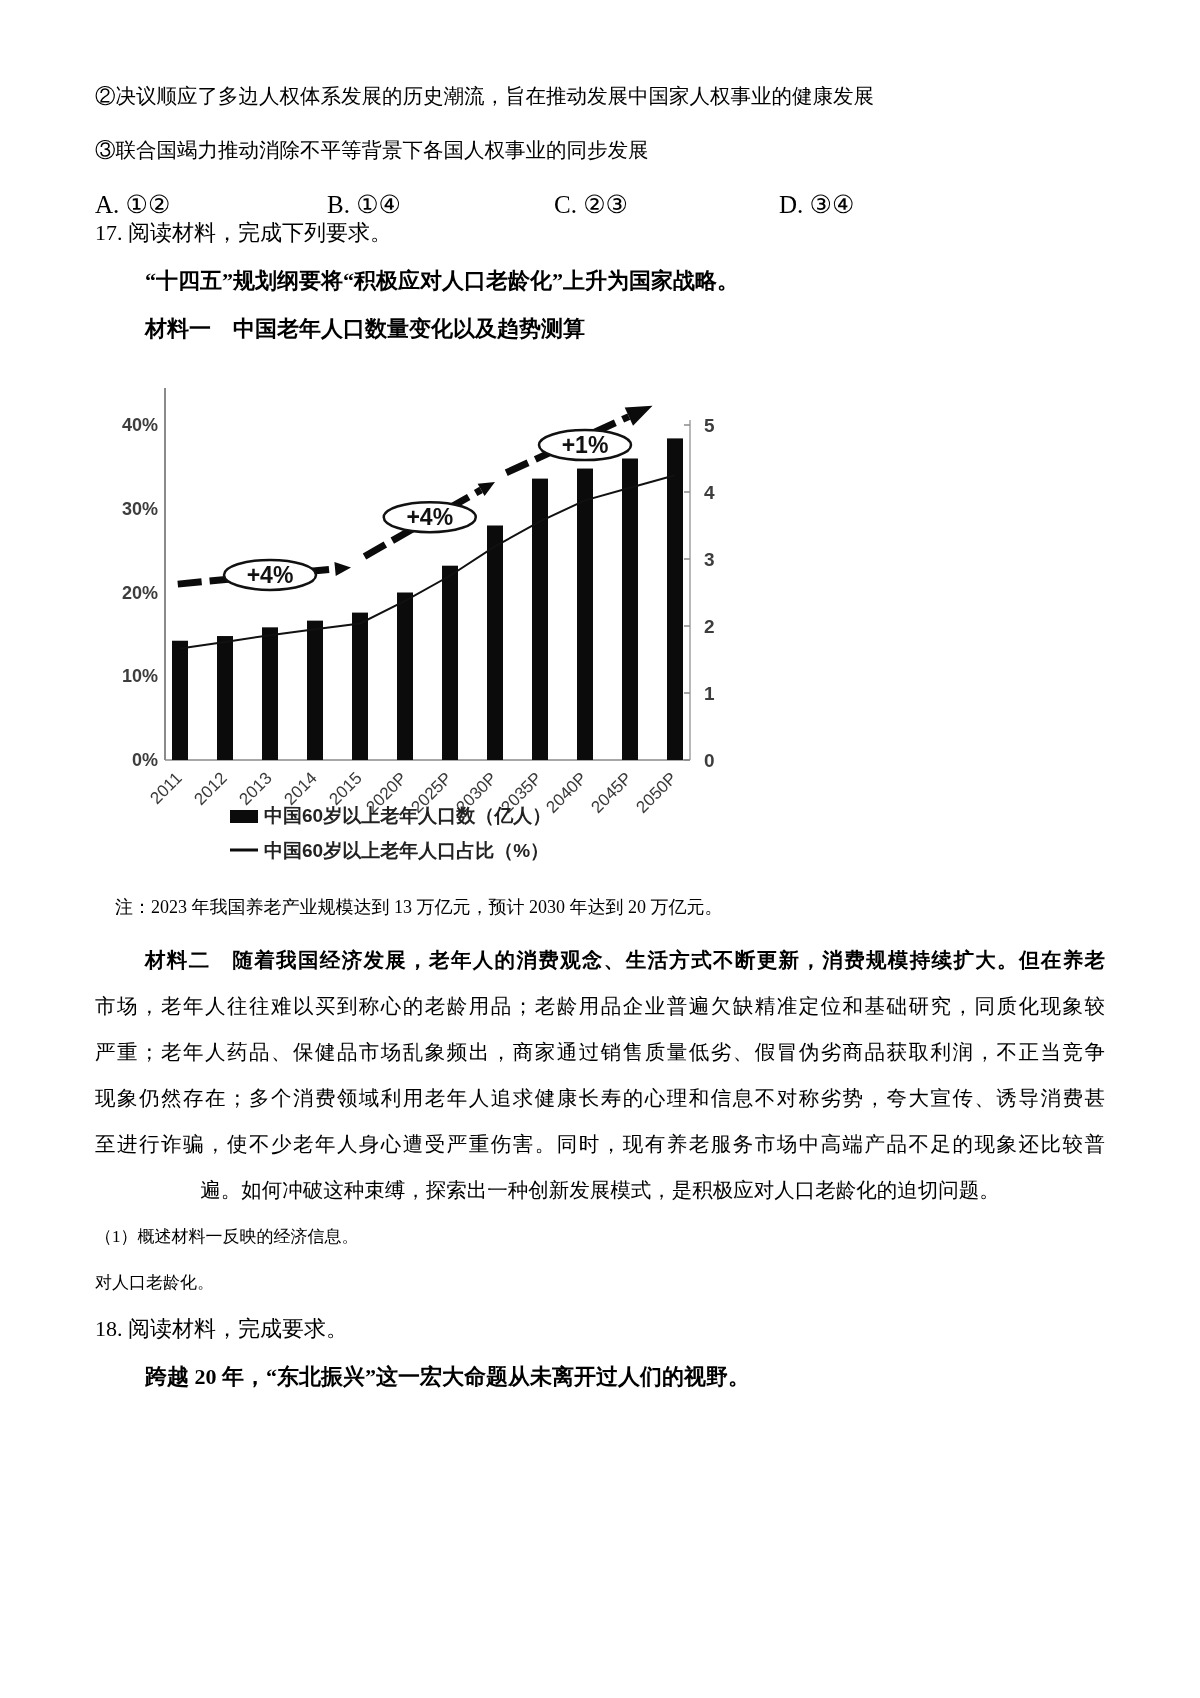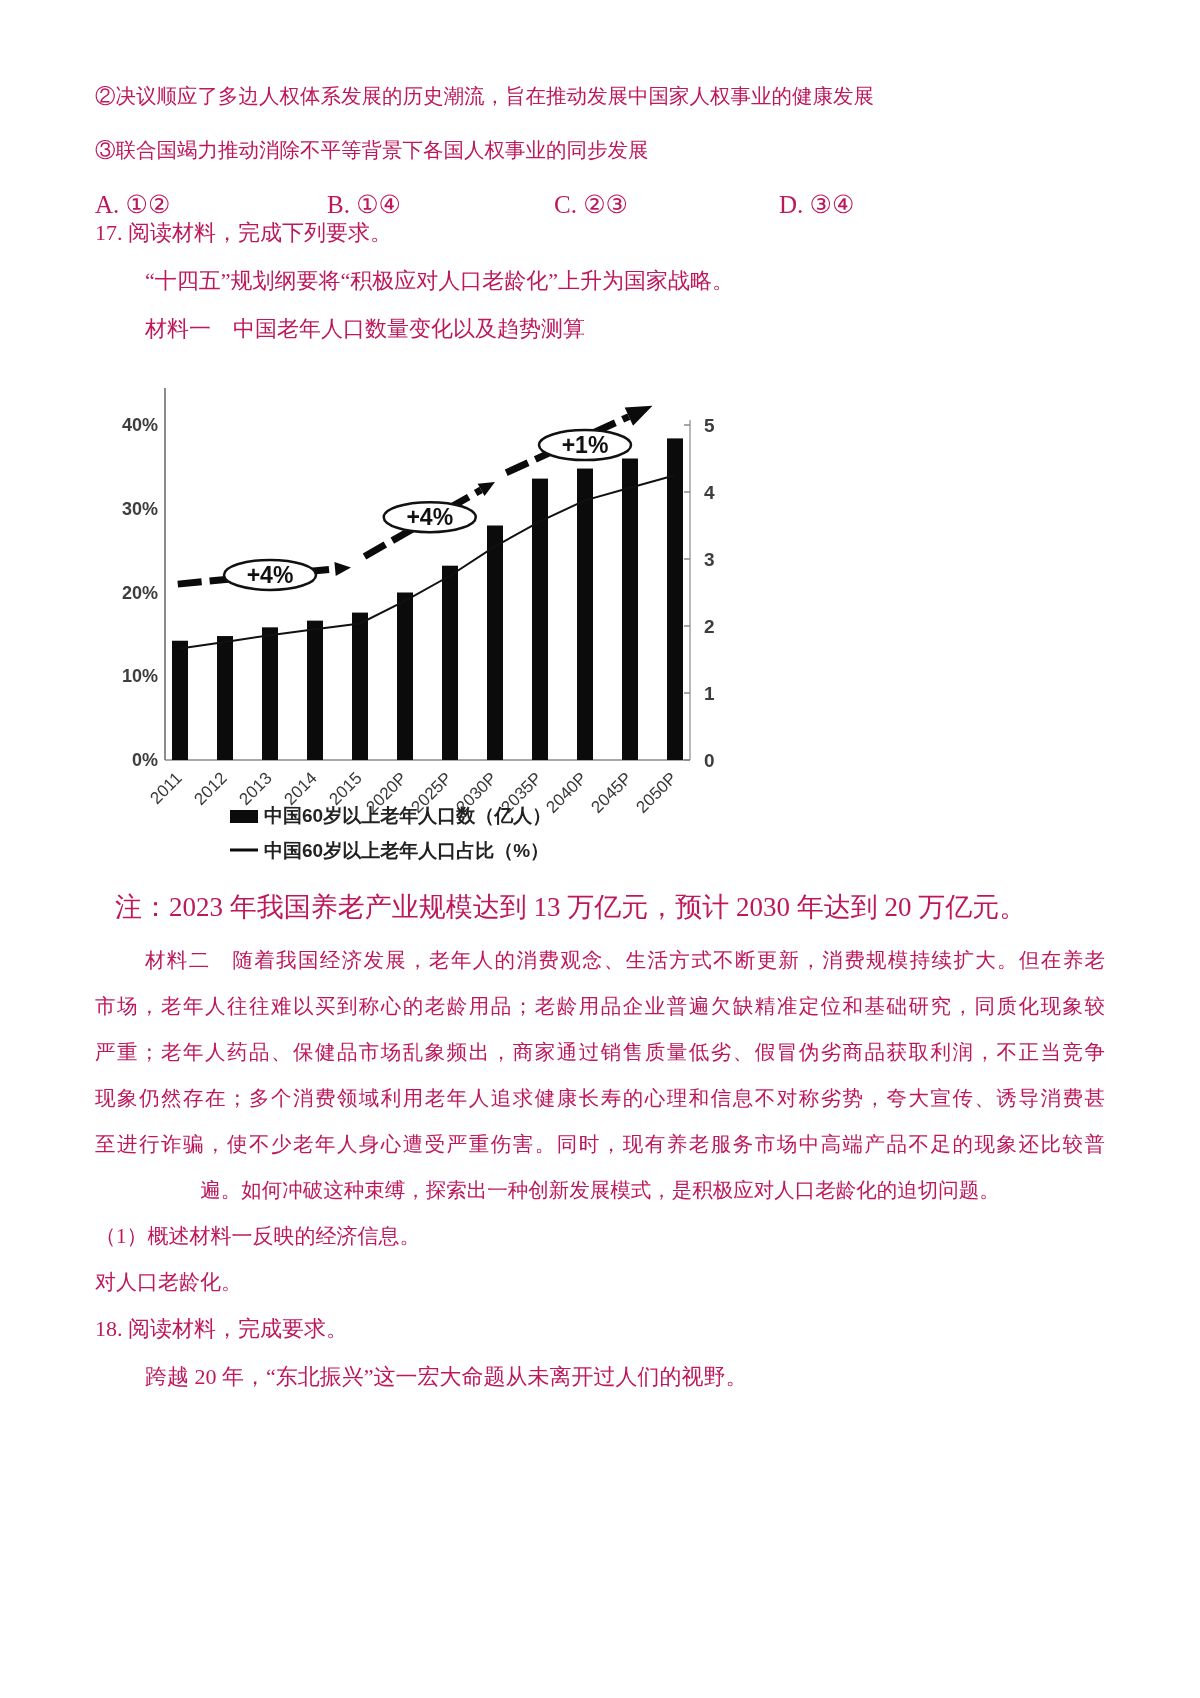--- a/index.html
+++ b/index.html
@@ -5,44 +5,44 @@
   html,body{margin:0;padding:0;background:#ffffff;}
   .page{
     position:relative;
     width:1200px;
     height:1698px;
     margin:0 auto;
     background:#ffffff;
     box-sizing:border-box;
     padding:82px 95px 0 95px;
     font-family:"Liberation Serif","DejaVu Serif",serif;
-    color:#be185d;
+    color:#000000;
     overflow:hidden;
   }
   .stmt{font-size:20.5px;line-height:28px;margin:0 0 26px 0;}
   .choices{
     display:grid;
     grid-template-columns:232px 227px 225px 1fr;
     font-size:25px;
     margin:20px 0 0 0;
   }
   .sec-title{
     font-size:25px;
     font-weight:700;
     margin:26px 0 20px 0;
     line-height:32px;
   }
   .qline{font-size:22px;line-height:28px;margin:0 0 20px 0;}
-  .ind{padding-left:50px;}
+  .ind{padding-left:50px;font-weight:bold;}
   .just{text-align:justify;text-align-last:justify;}
   .chart-wrap{margin:4px 0 0 -15px;width:660px;}
   svg text{font-family:"Liberation Sans","DejaVu Sans",sans-serif;}
-  .note{font-size:27px;line-height:28px;margin:14px 0 26px 0;padding-left:20px;}
+  .note{font-size:18px;line-height:28px;margin:14px 0 26px 0;padding-left:20px;}
   .para p{font-size:20.5px;line-height:27px;margin:0 0 19px 0;text-align:center;}
-  .subq{font-size:21px;line-height:27px;margin:17px 0 19px 0;}
+  .subq{font-size:17px;line-height:27px;margin:17px 0 19px 0;}
 </style>
 </head>
 <body>
 
 <div class="page">
 
   <p class="stmt">②决议顺应了多边人权体系发展的历史潮流，旨在推动发展中国家人权事业的健康发展</p>
   <p class="stmt">③联合国竭力推动消除不平等背景下各国人权事业的同步发展</p>
 
   <div class="choices">

